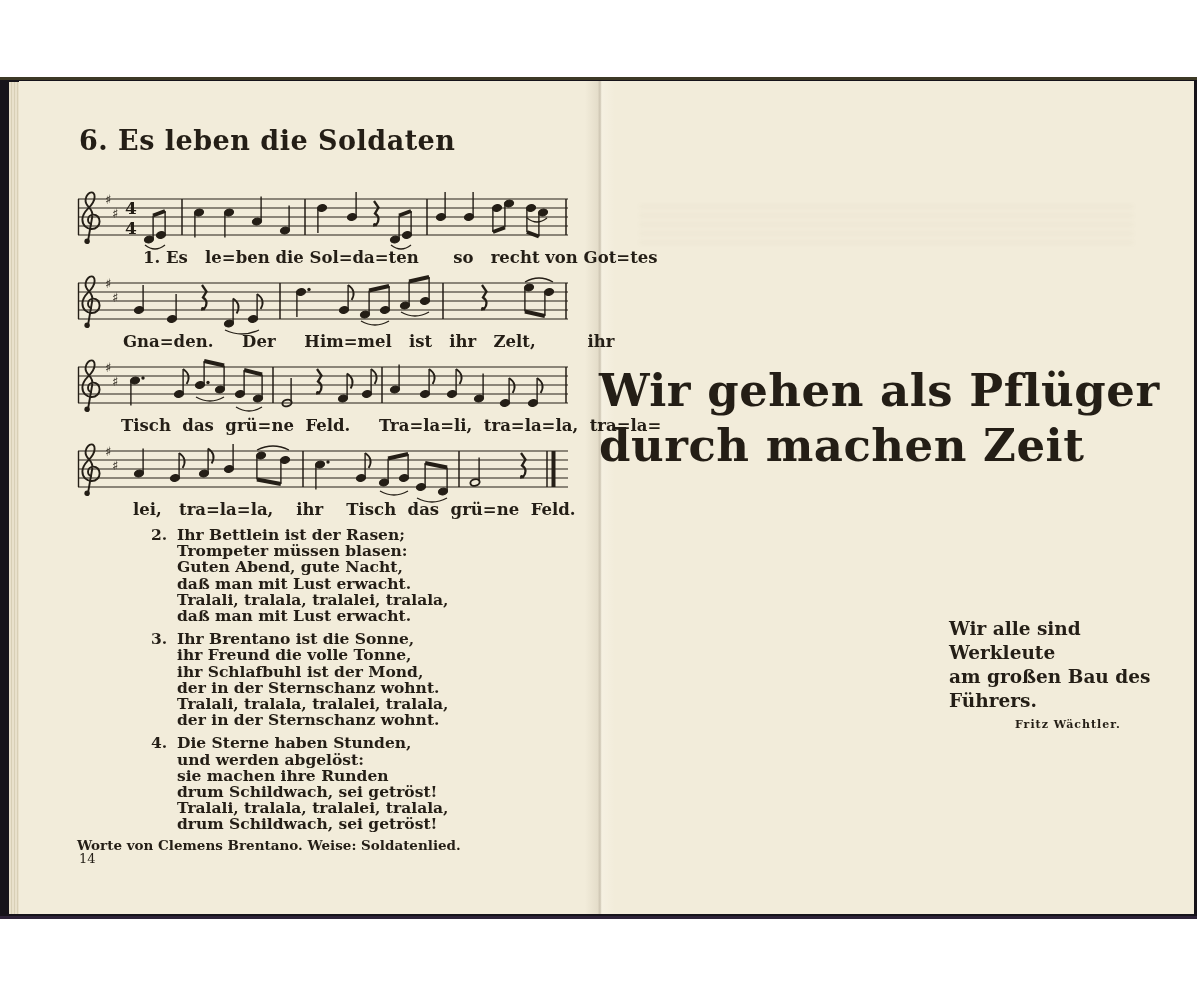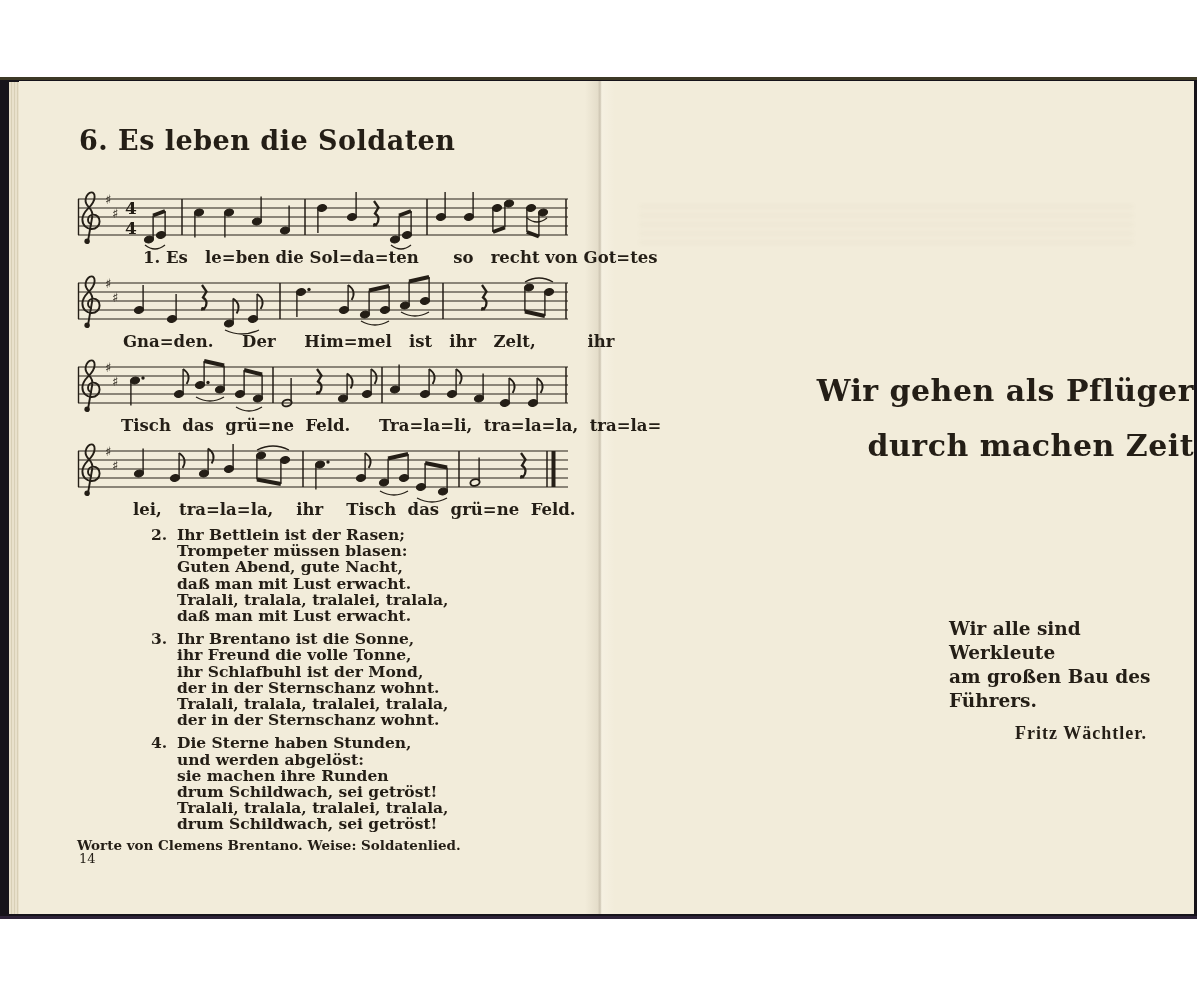--- a/index.html
+++ b/index.html
@@ -26,25 +26,25 @@
   .staff-block{position:relative;height:84px;}
   .staff-block svg{display:block;}
   .lyric{white-space:pre;font-weight:bold;font-size:16.5px;margin-top:-3px;}
   .verses{position:absolute;left:132px;top:446px;width:360px;}
   .verse{margin-bottom:7px;font-weight:bold;font-size:15.5px;line-height:16.2px;}
   .verse-row{display:flex;}
   .verse-num{width:26px;flex:none;}
   .credit{position:absolute;left:58px;top:748px;font-weight:bold;font-size:13.5px;margin-top:8px;}
   .page-number{position:absolute;left:60px;top:770px;font-weight:normal;font-size:13px;}
 
-  .motto{position:absolute;left:0;top:282px;width:100%;text-align:right;
-        font-size:30px;font-weight:bold;line-height:55px;letter-spacing:.5px;}
+  .motto{position:absolute;left:0;top:282px;width:100%;text-align:left;
+        font-size:45px;font-weight:bold;line-height:55px;letter-spacing:.5px;}
   .quote{position:absolute;left:350px;top:536px;width:230px;
         font-weight:bold;font-size:18.5px;line-height:24px;}
-  .attribution{margin-top:8px;margin-left:66px;font-size:18px;letter-spacing:1px;font-family:Liberation Serif, serif;}
+  .attribution{margin-left:66px;font-size:11px;letter-spacing:1px;}
   .ghost{position:absolute;left:40px;right:60px;height:46px;opacity:.05;
         filter:blur(2px);
         background:repeating-linear-gradient(180deg,transparent 0 6px,#8a7a55 6px 9px);}
   .g1{top:118px;}
 </style>
 </head>
 <body>
 
 <div class="canvas">
   <div class="book">

